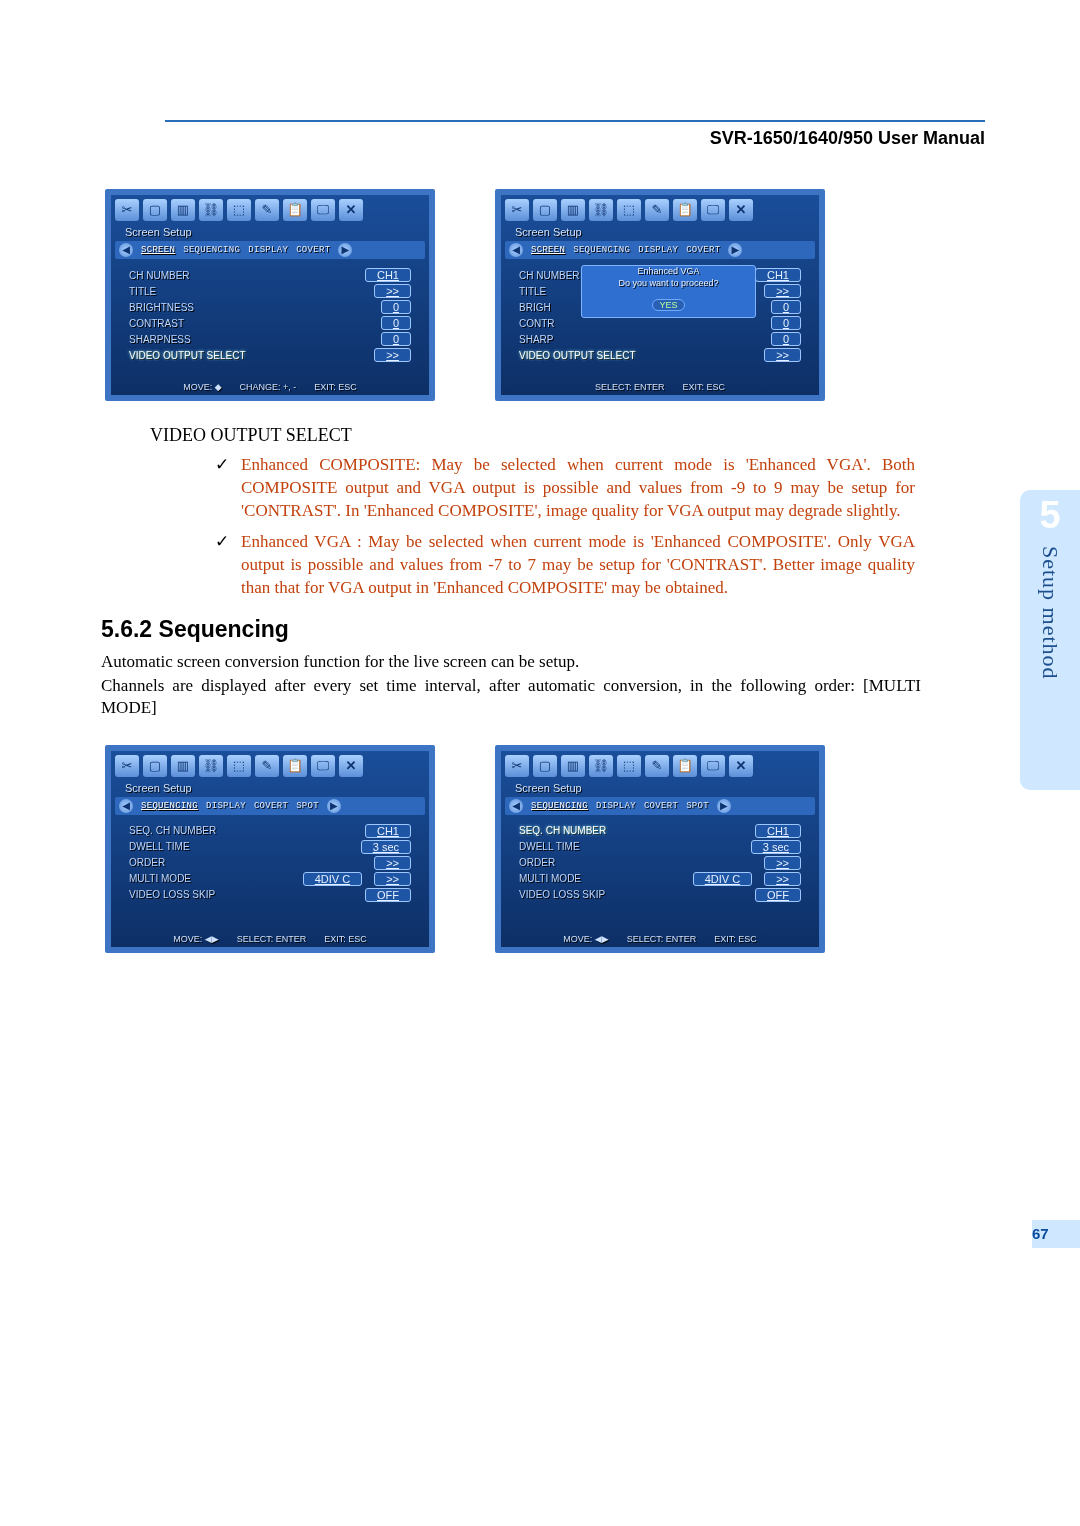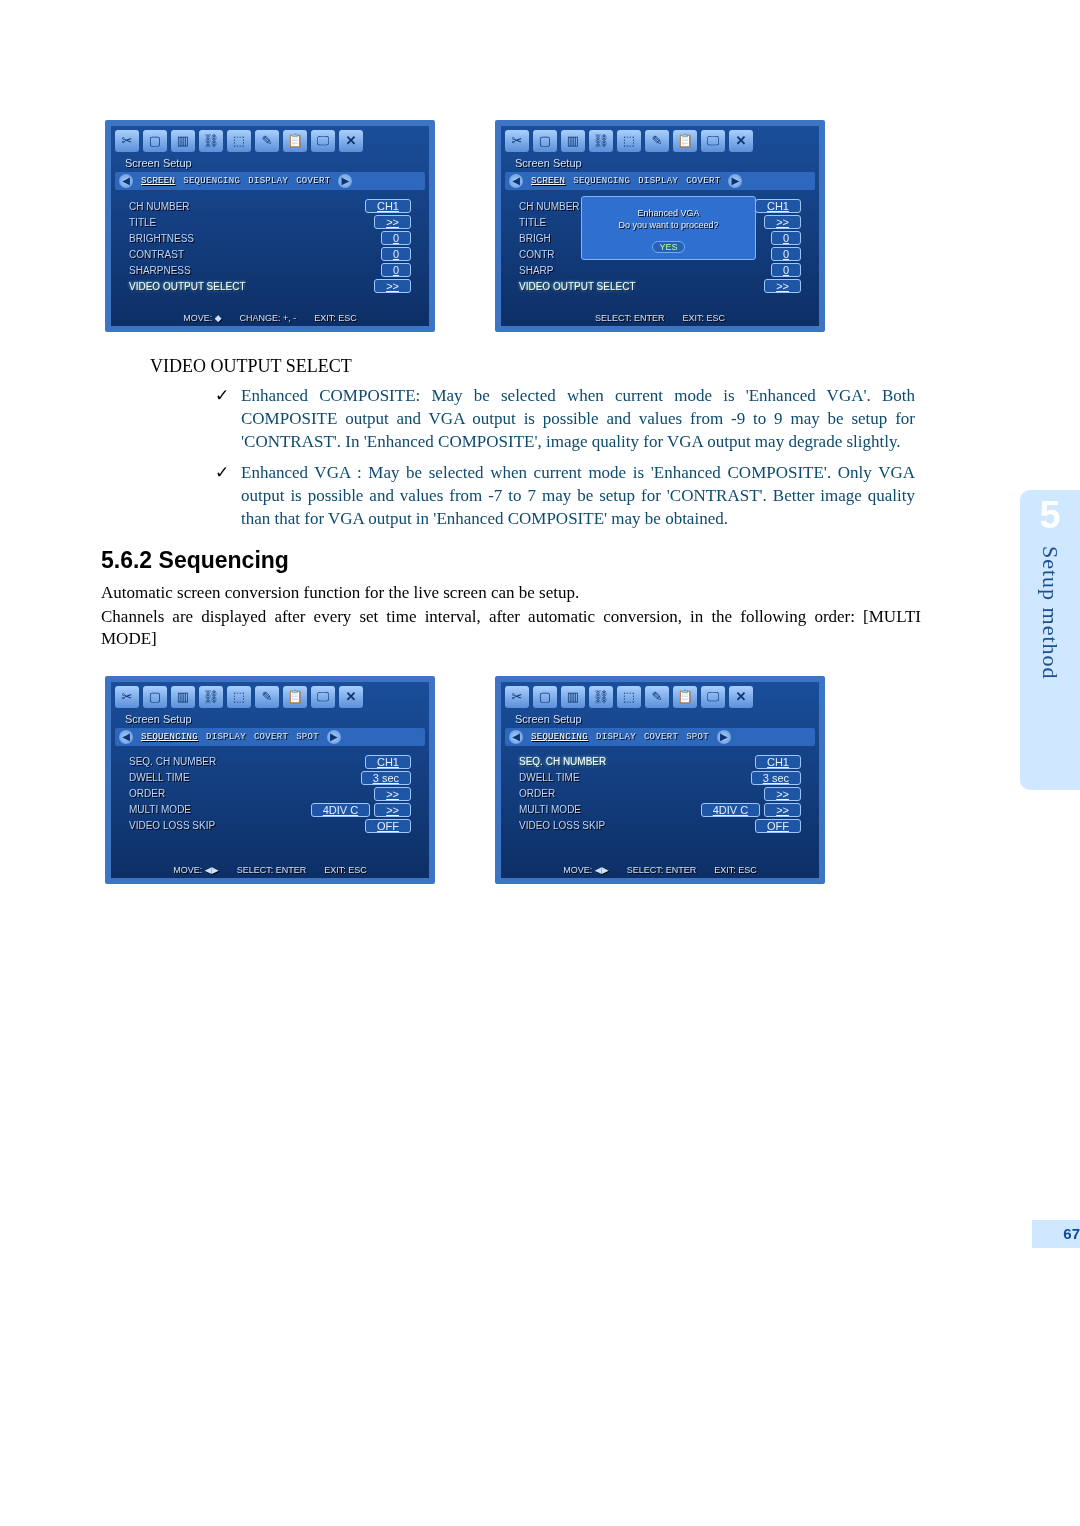--- a/index.html
+++ b/index.html
@@ -59,21 +59,21 @@
     position: absolute;
     right: 0;
     top: 1220px;
     width: 48px;
     height: 28px;
     background: #cfe8ff;
     color: #0b4ca0;
     font-family: Arial, sans-serif;
     font-weight: bold;
     font-size: 15px;
-    text-align: right;
+    text-align: left;
     line-height: 28px;
   }
   
   .panels-row {
     display: flex;
     gap: 60px;
     margin: 0 0 24px 10px;
   }
   .dvr {
     width: 330px;
@@ -140,21 +140,21 @@
     display: flex;
     justify-content: space-between;
     align-items: center;
     padding: 1px 8px;
   }
   .dvr .row.hl .lab { color: #fff; text-shadow: 0 0 3px #9ff, 1px 1px 0 #000; }
   .dvr .lab {
     color: #bcd7ff;
     text-shadow: 1px 1px 0 #000;
   }
-  .dvr .valgroup { display: flex; gap: 4px; align-items: center; border-radius: 6px; }
+  .dvr .valgroup { display: flex; gap: 12px; align-items: center; border-radius: 6px; }
   .dvr .val {
     min-width: 36px;
     background: #1e55a4;
     border: 1px solid #9fc7ff;
     border-radius: 3px;
     font-size: 11px;
     padding: 0 11px;
     text-align: center;
     color: #e6f0ff;
     text-decoration: underline;
@@ -170,21 +170,21 @@
     text-shadow: 1px 1px 0 #000;
     justify-content: center;
   }
   .dvr .popup {
     position: absolute;
     top: 70px; left: 80px;
     width: 175px;
     background: #2e6fd0;
     border: 1px solid #7fb3ff;
     border-radius: 3px;
-    padding: 11px 6px 6px;
+    padding: 0 6px 6px;
     text-align: center;
     font-size: 9px;
     color: #e6f0ff;
   }
   .dvr .popup .ptitle { text-shadow: 1px 1px 0 #000; margin-bottom: 2px; display:block;}
   .dvr .popup .pmsg { text-shadow: 1px 1px 0 #000; margin-bottom: 11px; display:block;}
   .dvr .popup .pbtn {
     display: inline-block;
     background: #2a60b3;
     border: 1px solid #6faaff;
@@ -203,21 +203,21 @@
   ul.checks {
     list-style: none;
     margin: 0 0 16px 120px;
     width: 700px;
   }
   ul.checks li {
     position: relative;
     font-size: 17px;
     line-height: 1.35;
     text-align: justify;
-    color: #0c4a6e;
+    color: #c2410c;
     margin-bottom: 8px;
     padding-left: 26px;
   }
   ul.checks li::before {
     content: "✓";
     position: absolute;
     left: 0;
     top: 0;
     font-size: 17px;
     color: #000;
@@ -270,20 +270,21 @@
 <body>
 
 <div class="side-tab">
   <div class="num">5</div>
   <div class="label">Setup method</div>
 </div>
 <div class="page-num-box">67</div>
 
 <div class="page">
 
+  <div class="header-bar">SVR-1650/1640/950 User Manual</div>
 
   <div class="panels-row">
 
     <div class="dvr">
       <div class="icon-row">
         <span class="ic">✂</span>
         <span class="ic">▢</span>
         <span class="ic">▥</span>
         <span class="ic">⛓</span>
         <span class="ic">⬚</span>

